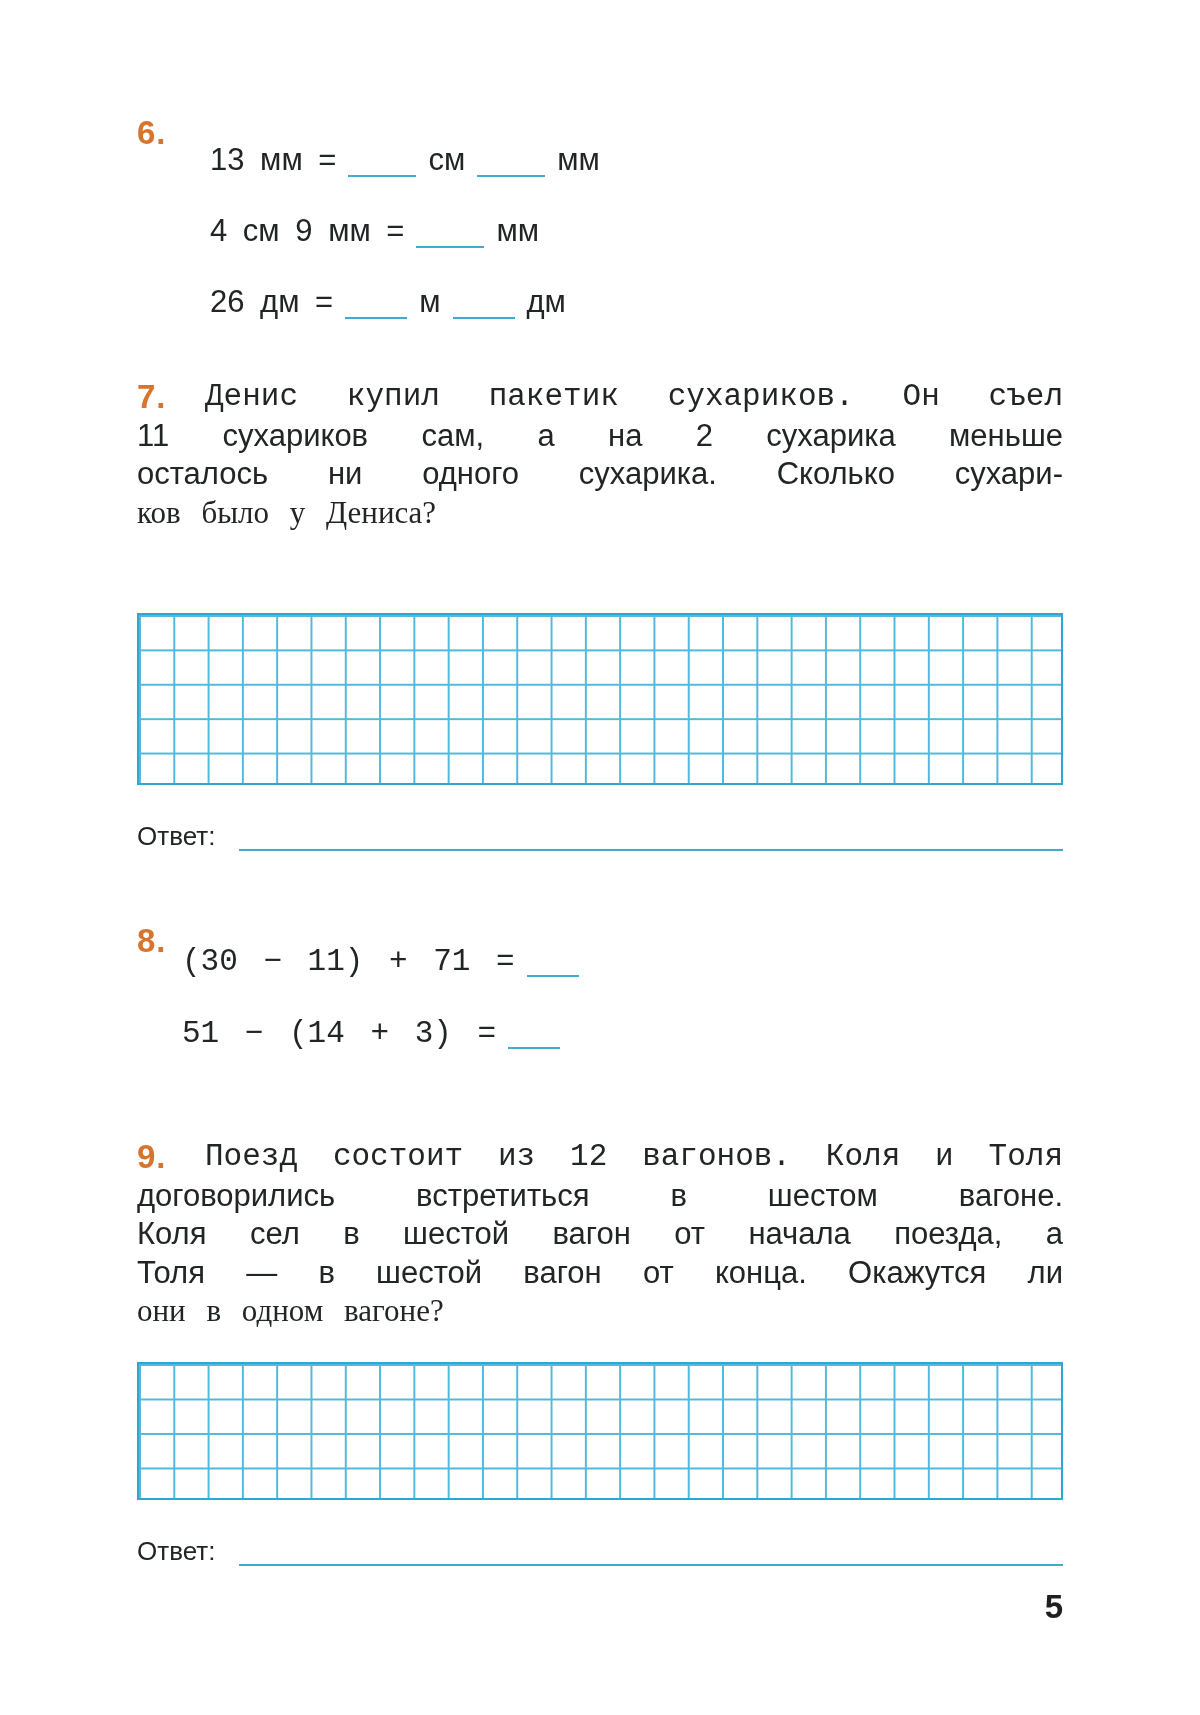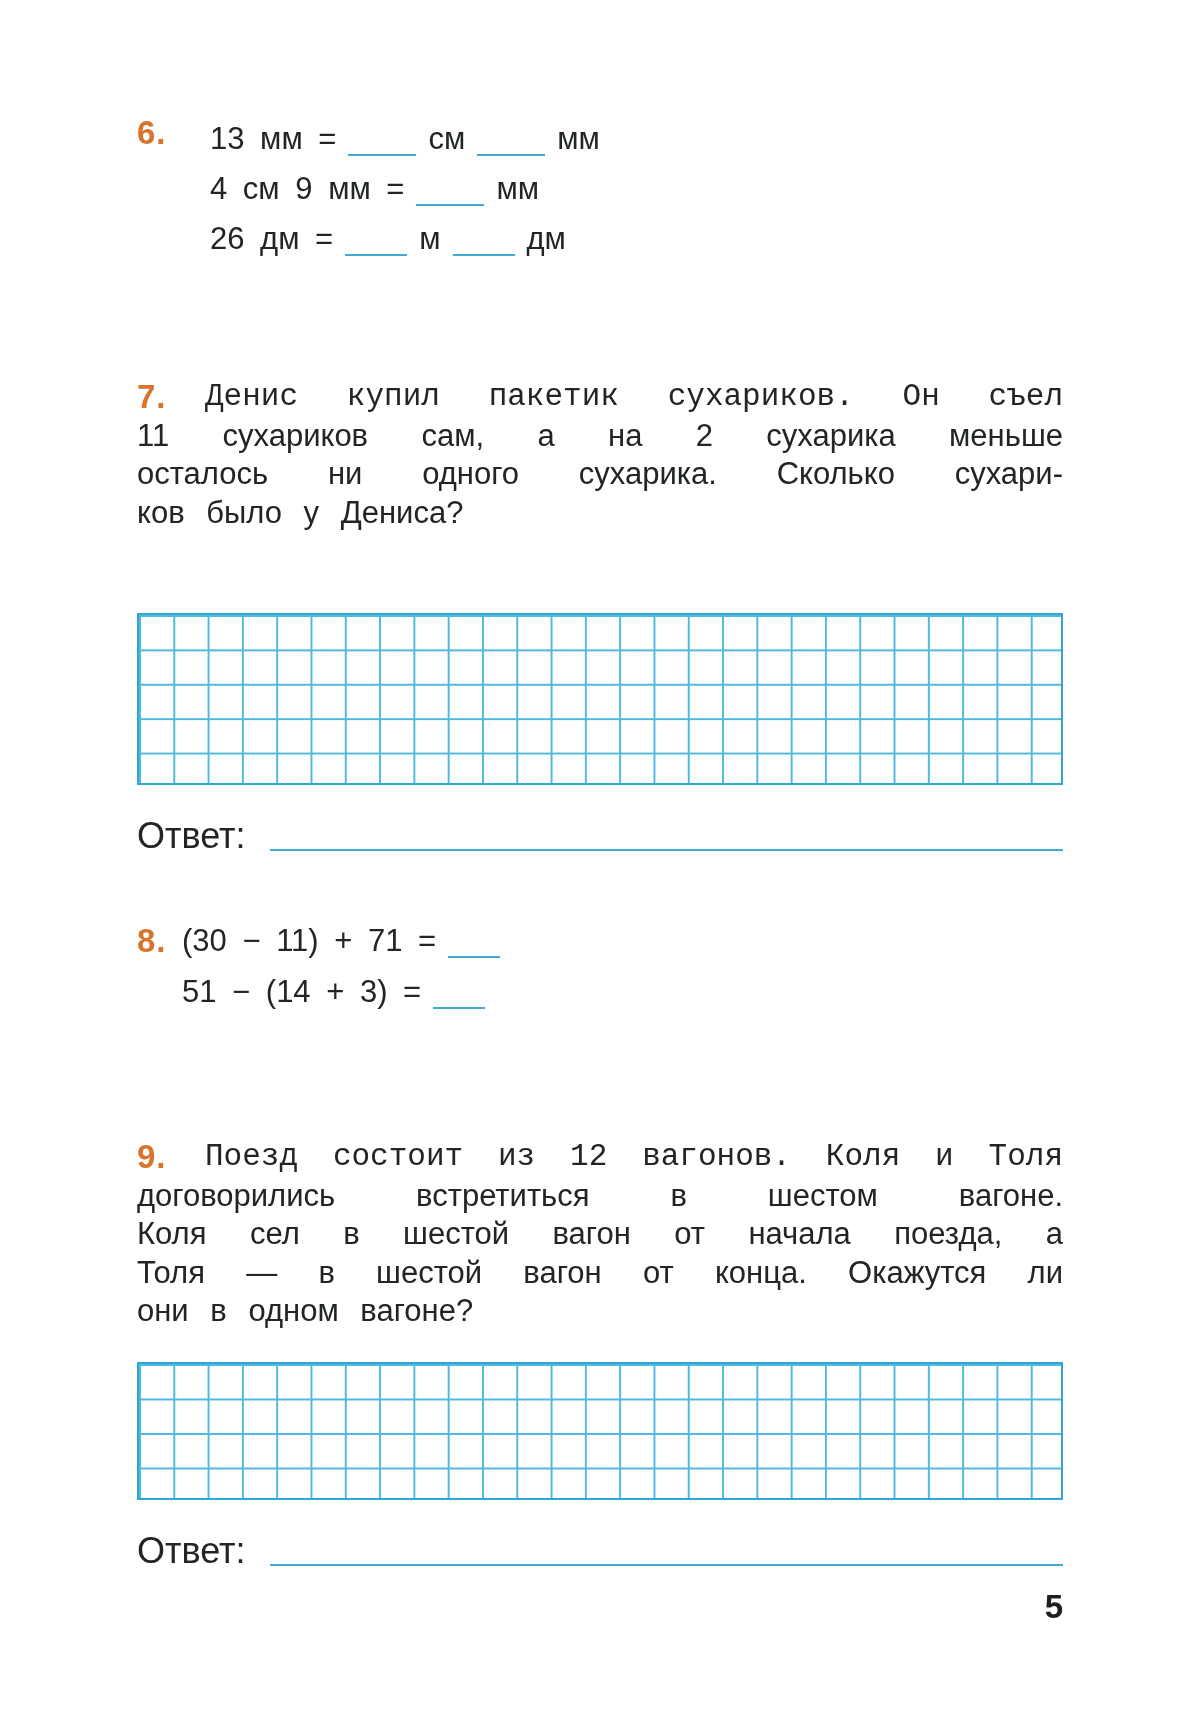--- a/index.html
+++ b/index.html
@@ -11,56 +11,56 @@
   .abs{position:absolute;}
 
   
   .task-num{
     position:absolute;left:0;top:0;color:#d9742c;font-weight:bold;
     font-size:33px;letter-spacing:1px;
   }
 
   
   .eq-block{font-size:31px;}
-  .eq-row{line-height:50px;white-space:nowrap;word-spacing:7px;}
+  .eq-row{line-height:50px;white-space:nowrap;word-spacing:7px;margin-top:21px;}
   #task8 .eq-row{line-height:51px;}
   .blank{
     display:inline-block;height:4px;border-bottom:2px solid #3fabce;
     vertical-align:-7px;margin:0 12px;
   }
   .blank.w68{width:68px;}
   .blank.w62{width:62px;}
   .blank.w52{width:52px;margin-right:0;}
 
   
   .para{position:absolute;width:926px;font-size:31px;line-height:38.5px;}
   .jline{
     text-align:justify;text-align-last:justify;word-spacing:0.18em;
     white-space:normal;
   }
   .jline.first{padding-left:68px;font-family:Liberation Mono, monospace;}
-  .jline.last{text-align-last:left;word-spacing:0.42em;}
+  .jline.last{text-align-last:left;word-spacing:0.42em;font-family:Liberation Serif, serif;}
 
   
   .work-grid{
     position:absolute;left:137px;width:926px;
     border:2px solid #2fa7d2;box-sizing:border-box;
     background-image:
       linear-gradient(to right, #4fb9de 1.5px, transparent 1.5px),
       linear-gradient(to bottom, #4fb9de 1.5px, transparent 1.5px);
   }
   #grid1{top:613px;height:172px;background-size:34.3px 34.4px;}
   #grid2{top:1362px;height:138px;background-size:34.3px 34.5px;}
 
   
   .answer-row{
     position:absolute;left:137px;width:926px;height:40px;
     display:flex;align-items:flex-end;
   }
-  .answer-label{font-size:36px;line-height:40px;}
+  .answer-label{font-size:26px;line-height:40px;}
   .answer-write-line{
     flex:1;margin-left:24px;border-bottom:2px solid #3fabce;height:0;
     margin-bottom:5px;
   }
 
   
   #page-num{
     position:absolute;left:963px;top:1588px;width:100px;text-align:right;
     font-size:33px;font-weight:bold;color:#1c2021;
   }
@@ -93,21 +93,21 @@
 
 <div class="work-grid" id="grid1"></div>
 
 <div class="answer-row" id="answer1" style="top:816px;">
   <span class="answer-label">Ответ:</span>
   <span class="answer-write-line"></span>
 </div>
 
 <div class="abs eq-block" id="task8" style="left:137px;top:915px;">
   <span class="task-num" style="line-height:51px;">8.</span>
-  <div style="padding-left:45px;">
+  <div style="padding-left:45px;font-family:Liberation Mono, monospace;">
     <div class="eq-row">
       <span>(30 − 11) + 71 =</span><span class="blank w52"></span>
     </div>
     <div class="eq-row">
       <span>51 − (14 + 3) =</span><span class="blank w52"></span>
     </div>
   </div>
 </div>
 
 <div class="para" id="task9" style="left:137px;top:1138px;">

